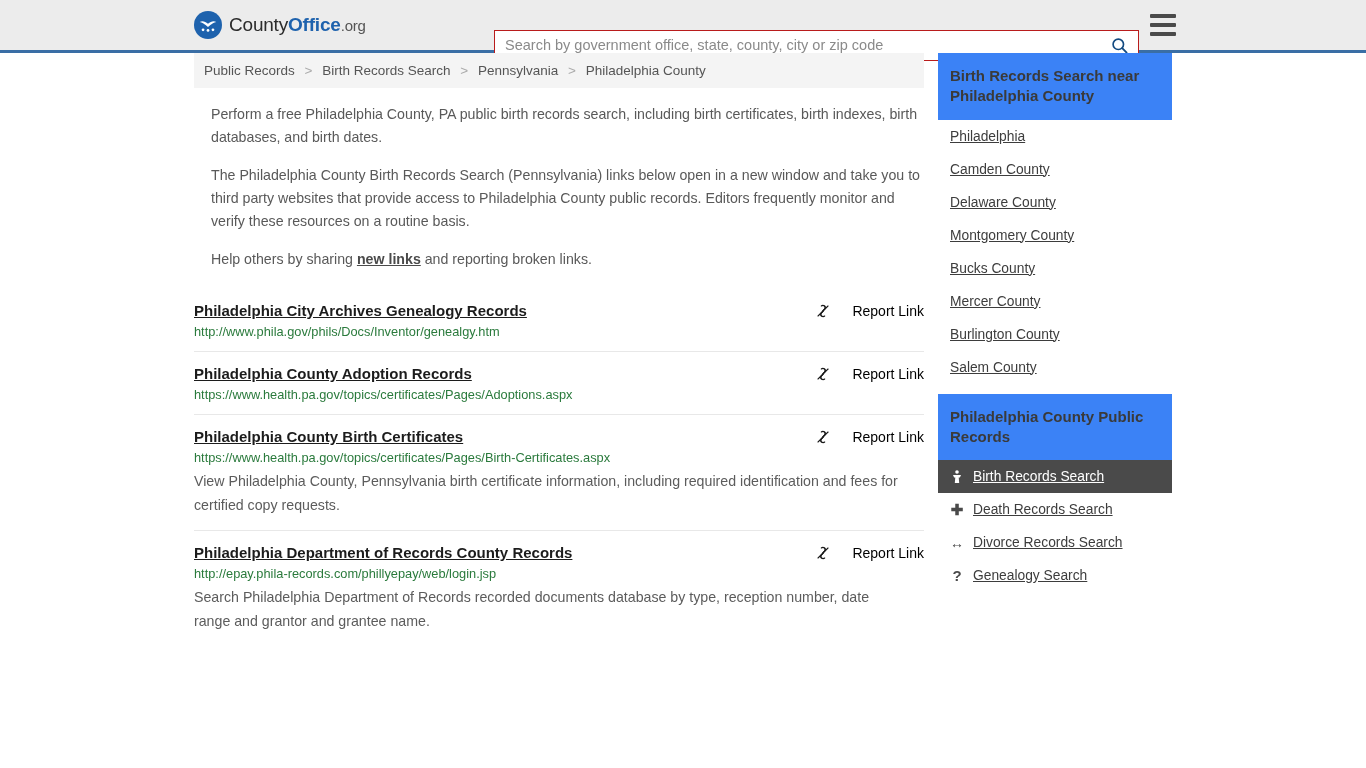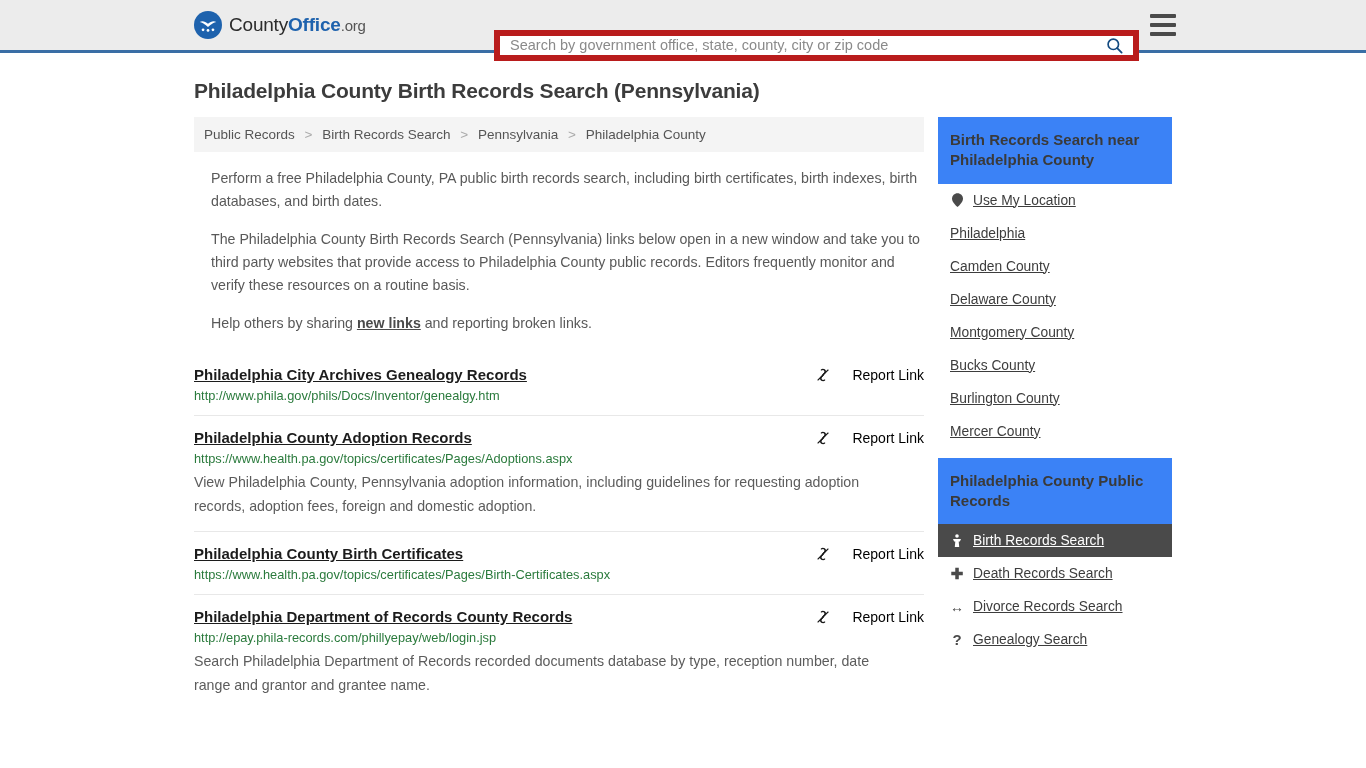--- a/index.html
+++ b/index.html
@@ -44,21 +44,21 @@
   .logo-county { color: #2b2b2b; }
   .logo-office { color: #1e62ad; font-weight: bold; }
   .logo-org { color: #555; font-size: 15px; }
 
   .search-wrap {
     position: absolute;
     left: 494px;
     width: 645px;
     height: 31px;
     background: #ffffff;
-    border: 6px solid #b91c1c;
+    border: 1px solid #b91c1c;
     display: flex;
     align-items: center;
     margin-top: 40px;
   }
   .search-input {
     flex: 1;
     border: none;
     outline: none;
     height: 100%;
     padding: 0 10px;
@@ -235,21 +235,20 @@
   </div>
 
   <div class="hamburger">
     <span></span>
     <span></span>
     <span></span>
   </div>
 </div>
 
 <div class="page">
-  <h1 class="page-title">Philadelphia County Birth Records Search (Pennsylvania)</h1>
 
   <div class="content-row">
 
     <div class="main-col">
 
       <div class="breadcrumb">
         <a href="#">Public Records</a>
         <span class="crumb-sep">&gt;</span>
         <a href="#">Birth Records Search</a>
         <span class="crumb-sep">&gt;</span>
@@ -289,37 +288,37 @@
   <path d="M9.5 4.5 a3.3 3.3 0 0 1 4.7 0 l0 0 a3.3 3.3 0 0 1 0 4.7 L12 11.4" fill="none" stroke="#1a1a1a" stroke-width="1.7" stroke-linecap="round"></path>
   <path d="M14.5 19.5 a3.3 3.3 0 0 1 -4.7 0 l0 0 a3.3 3.3 0 0 1 0 -4.7 L12 12.6" fill="none" stroke="#1a1a1a" stroke-width="1.7" stroke-linecap="round"></path>
   <path d="M9.5 19.5 a3.3 3.3 0 0 1 0 -4.7 L11.9 12.5" fill="none" stroke="#1a1a1a" stroke-width="1.7" stroke-linecap="round"></path>
   <path d="M14.5 4.5 a3.3 3.3 0 0 1 0 4.7 L12.1 11.5" fill="none" stroke="#1a1a1a" stroke-width="1.7" stroke-linecap="round"></path>
   <line x1="4.5" y1="19.5" x2="19.5" y2="4.5" stroke="#1a1a1a" stroke-width="1.7" stroke-linecap="round"></line>
 </svg>
                 <span>Report Link</span>
       </span>
     </div>
     <div class="result-url">https://www.health.pa.gov/topics/certificates/Pages/Adoptions.aspx</div>
-    <div class="result-desc">View Philadelphia County, Pennsylvania adoption information, including guidelines for requesting adoption records, adoption fees, foreign and domestic adoption.</div>
           </div>
           <div class="result">
     <div class="result-head">
       <a class="result-title" href="#">Philadelphia County Birth Certificates</a>
       <span class="report-link">
         <svg width="16" height="16" viewBox="0 0 24 24">
   <path d="M9.5 4.5 a3.3 3.3 0 0 1 4.7 0 l0 0 a3.3 3.3 0 0 1 0 4.7 L12 11.4" fill="none" stroke="#1a1a1a" stroke-width="1.7" stroke-linecap="round"></path>
   <path d="M14.5 19.5 a3.3 3.3 0 0 1 -4.7 0 l0 0 a3.3 3.3 0 0 1 0 -4.7 L12 12.6" fill="none" stroke="#1a1a1a" stroke-width="1.7" stroke-linecap="round"></path>
   <path d="M9.5 19.5 a3.3 3.3 0 0 1 0 -4.7 L11.9 12.5" fill="none" stroke="#1a1a1a" stroke-width="1.7" stroke-linecap="round"></path>
   <path d="M14.5 4.5 a3.3 3.3 0 0 1 0 4.7 L12.1 11.5" fill="none" stroke="#1a1a1a" stroke-width="1.7" stroke-linecap="round"></path>
   <line x1="4.5" y1="19.5" x2="19.5" y2="4.5" stroke="#1a1a1a" stroke-width="1.7" stroke-linecap="round"></line>
 </svg>
                 <span>Report Link</span>
       </span>
     </div>
     <div class="result-url">https://www.health.pa.gov/topics/certificates/Pages/Birth-Certificates.aspx</div>
+    <div class="result-desc">View Philadelphia County, Pennsylvania birth certificate information, including required identification and fees for certified copy requests.</div>
           </div>
           <div class="result">
     <div class="result-head">
       <a class="result-title" href="#">Philadelphia Department of Records County Records</a>
       <span class="report-link">
         <svg width="16" height="16" viewBox="0 0 24 24">
   <path d="M9.5 4.5 a3.3 3.3 0 0 1 4.7 0 l0 0 a3.3 3.3 0 0 1 0 4.7 L12 11.4" fill="none" stroke="#1a1a1a" stroke-width="1.7" stroke-linecap="round"></path>
   <path d="M14.5 19.5 a3.3 3.3 0 0 1 -4.7 0 l0 0 a3.3 3.3 0 0 1 0 -4.7 L12 12.6" fill="none" stroke="#1a1a1a" stroke-width="1.7" stroke-linecap="round"></path>
   <path d="M9.5 19.5 a3.3 3.3 0 0 1 0 -4.7 L11.9 12.5" fill="none" stroke="#1a1a1a" stroke-width="1.7" stroke-linecap="round"></path>
   <path d="M14.5 4.5 a3.3 3.3 0 0 1 0 4.7 L12.1 11.5" fill="none" stroke="#1a1a1a" stroke-width="1.7" stroke-linecap="round"></path>
@@ -331,51 +330,44 @@
     <div class="result-url">http://epay.phila-records.com/phillyepay/web/login.jsp</div>
     <div class="result-desc">Search Philadelphia Department of Records recorded documents database by type, reception number, date range and grantor and grantee name.</div>
           </div>
         </div>
     </div>
 
     <div class="side-col">
 
       <div class="side-box">
         <div class="side-head">Birth Records Search near Philadelphia County</div>
-        <ul class="side-list">
-          <li>
-            <span class="side-icon">
-              <svg width="11" height="14" viewBox="0 0 24 30" aria-hidden="true">
-                <path d="M12 0 C5.4 0 0 5.4 0 12 c0 8.6 12 18 12 18 s12 -9.4 12 -18 C24 5.4 18.6 0 12 0 Z" fill="#4a4a4a"></path>
-              </svg>
-            </span>
-            <a href="#">Use My Location</a>
-          </li>
-        </ul>
         <ul class="side-list plain-list" id="nearby-places">
             <li>
               <a href="#">Philadelphia</a>
             </li>
             <li>
               <a href="#">Camden County</a>
             </li>
             <li>
               <a href="#">Delaware County</a>
             </li>
             <li>
               <a href="#">Montgomery County</a>
             </li>
             <li>
               <a href="#">Bucks County</a>
             </li>
             <li>
+              <a href="#">Mercer County</a>
+            </li>
+            <li>
               <a href="#">Burlington County</a>
             </li>
             <li>
-              <a href="#">Mercer County</a>
+              <a href="#">Salem County</a>
             </li>
           </ul>
       </div>
 
       <div class="side-box">
         <div class="side-head">Philadelphia County Public Records</div>
         <ul class="side-list" id="public-records-list">
             <li class="active">
               <span class="side-icon">
                 <svg width="12" height="14" viewBox="0 0 24 28" aria-hidden="true">

